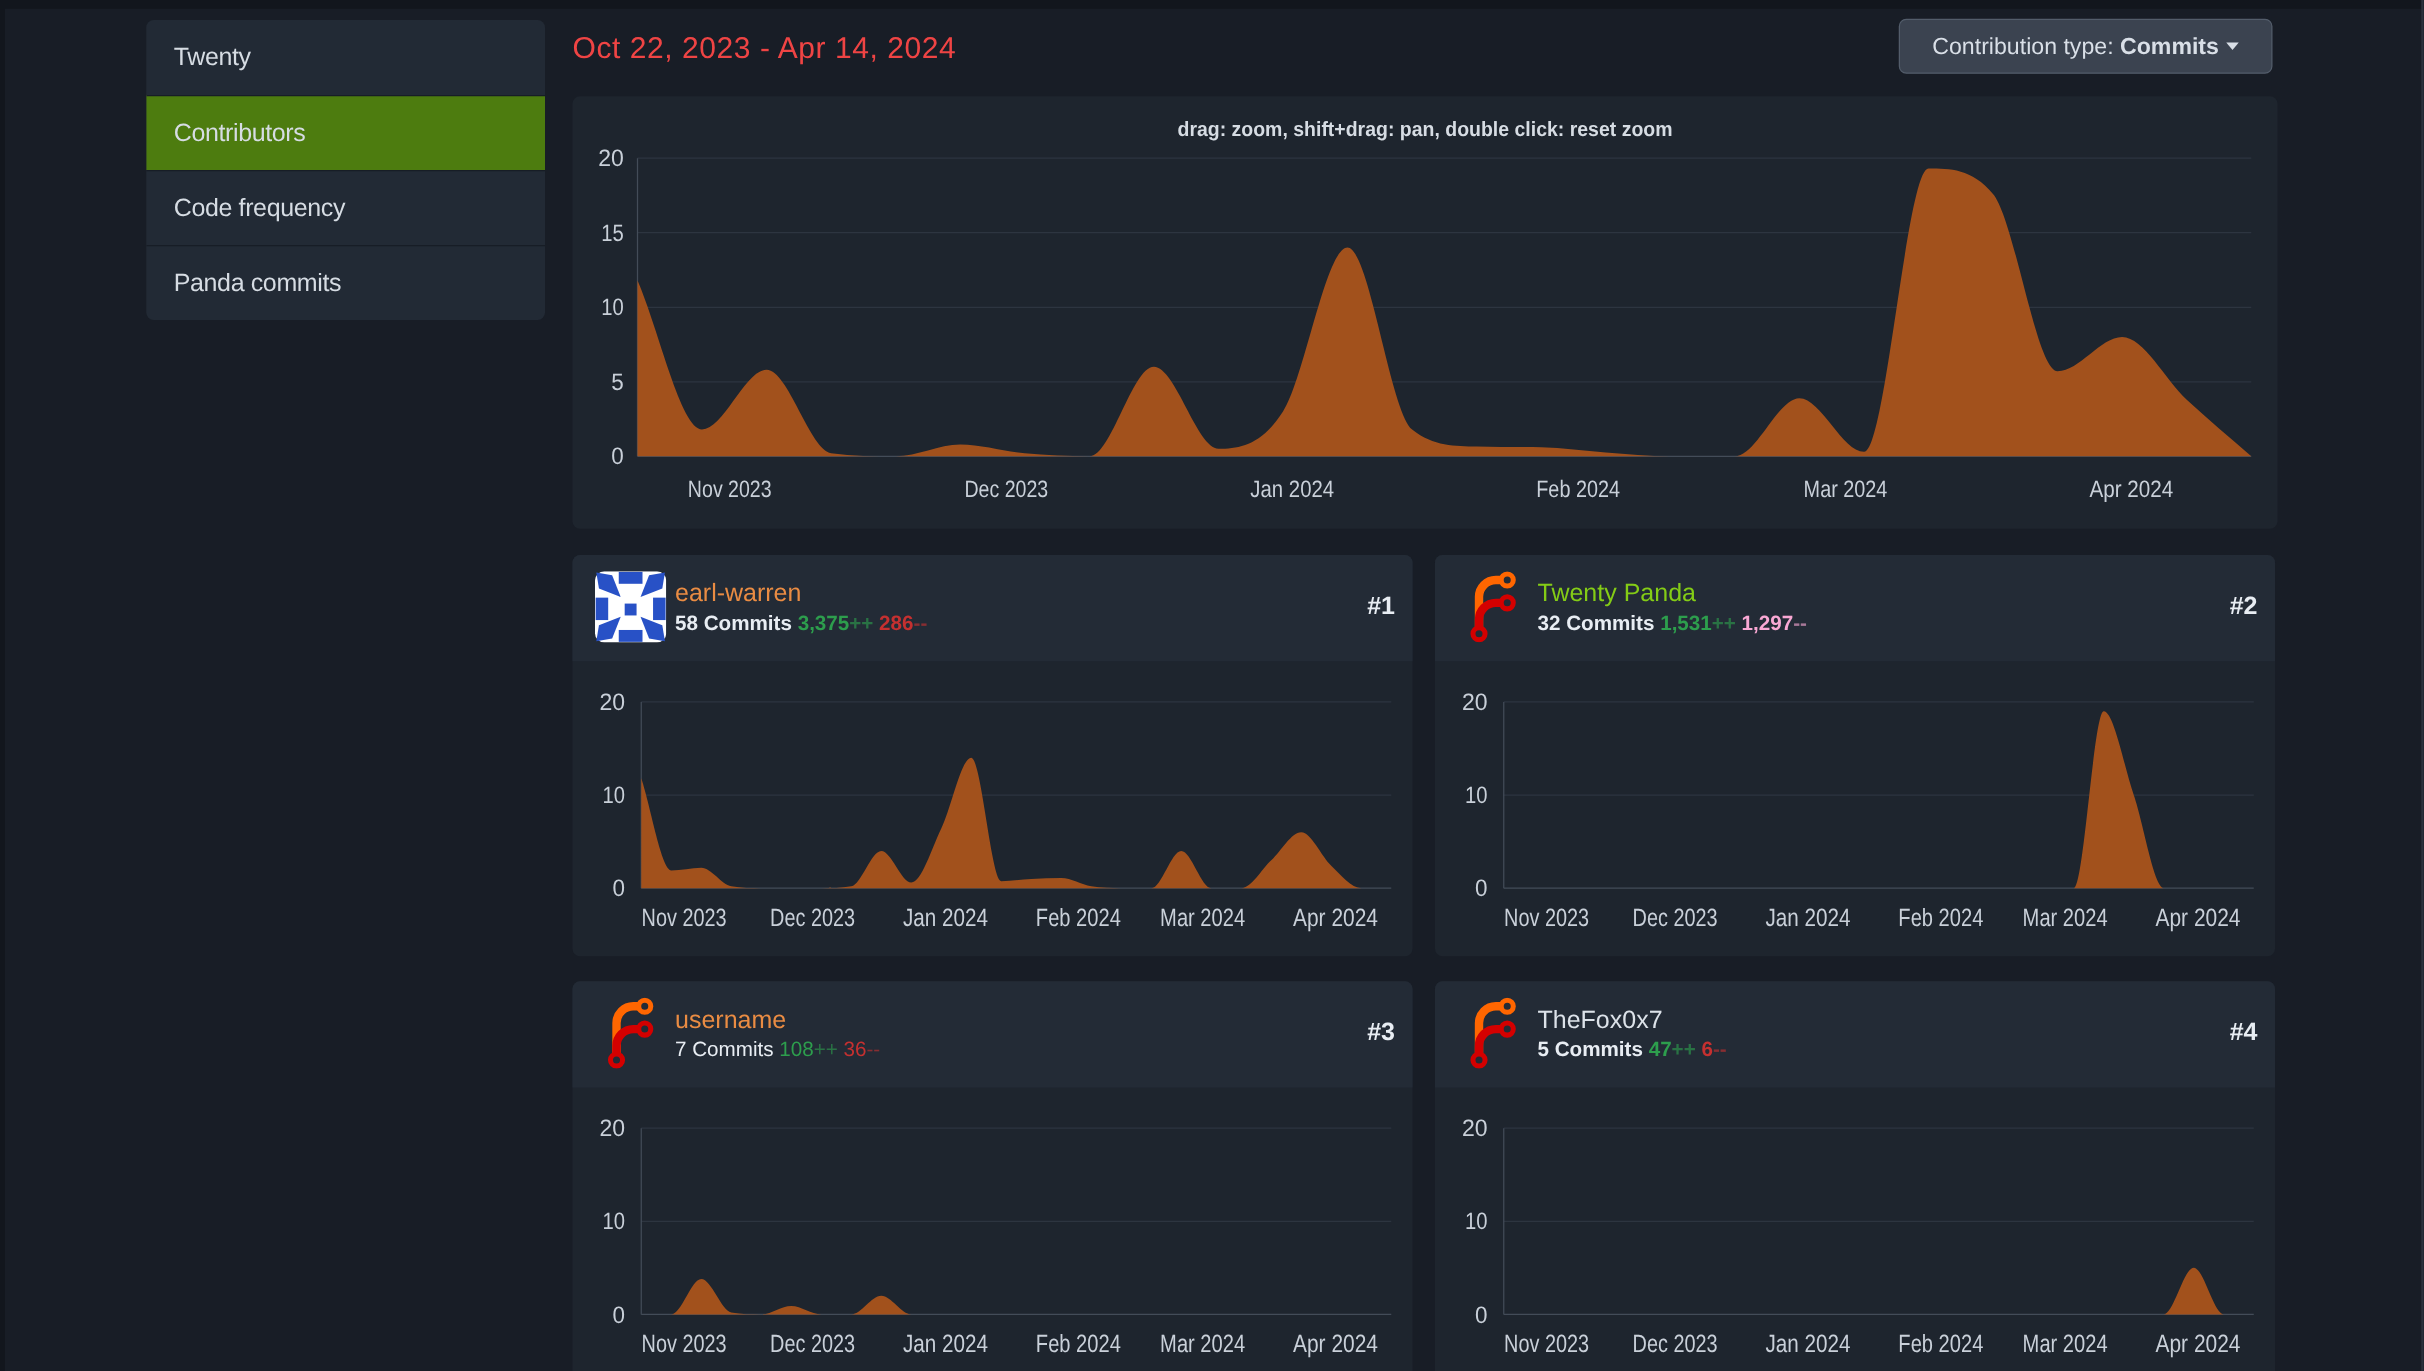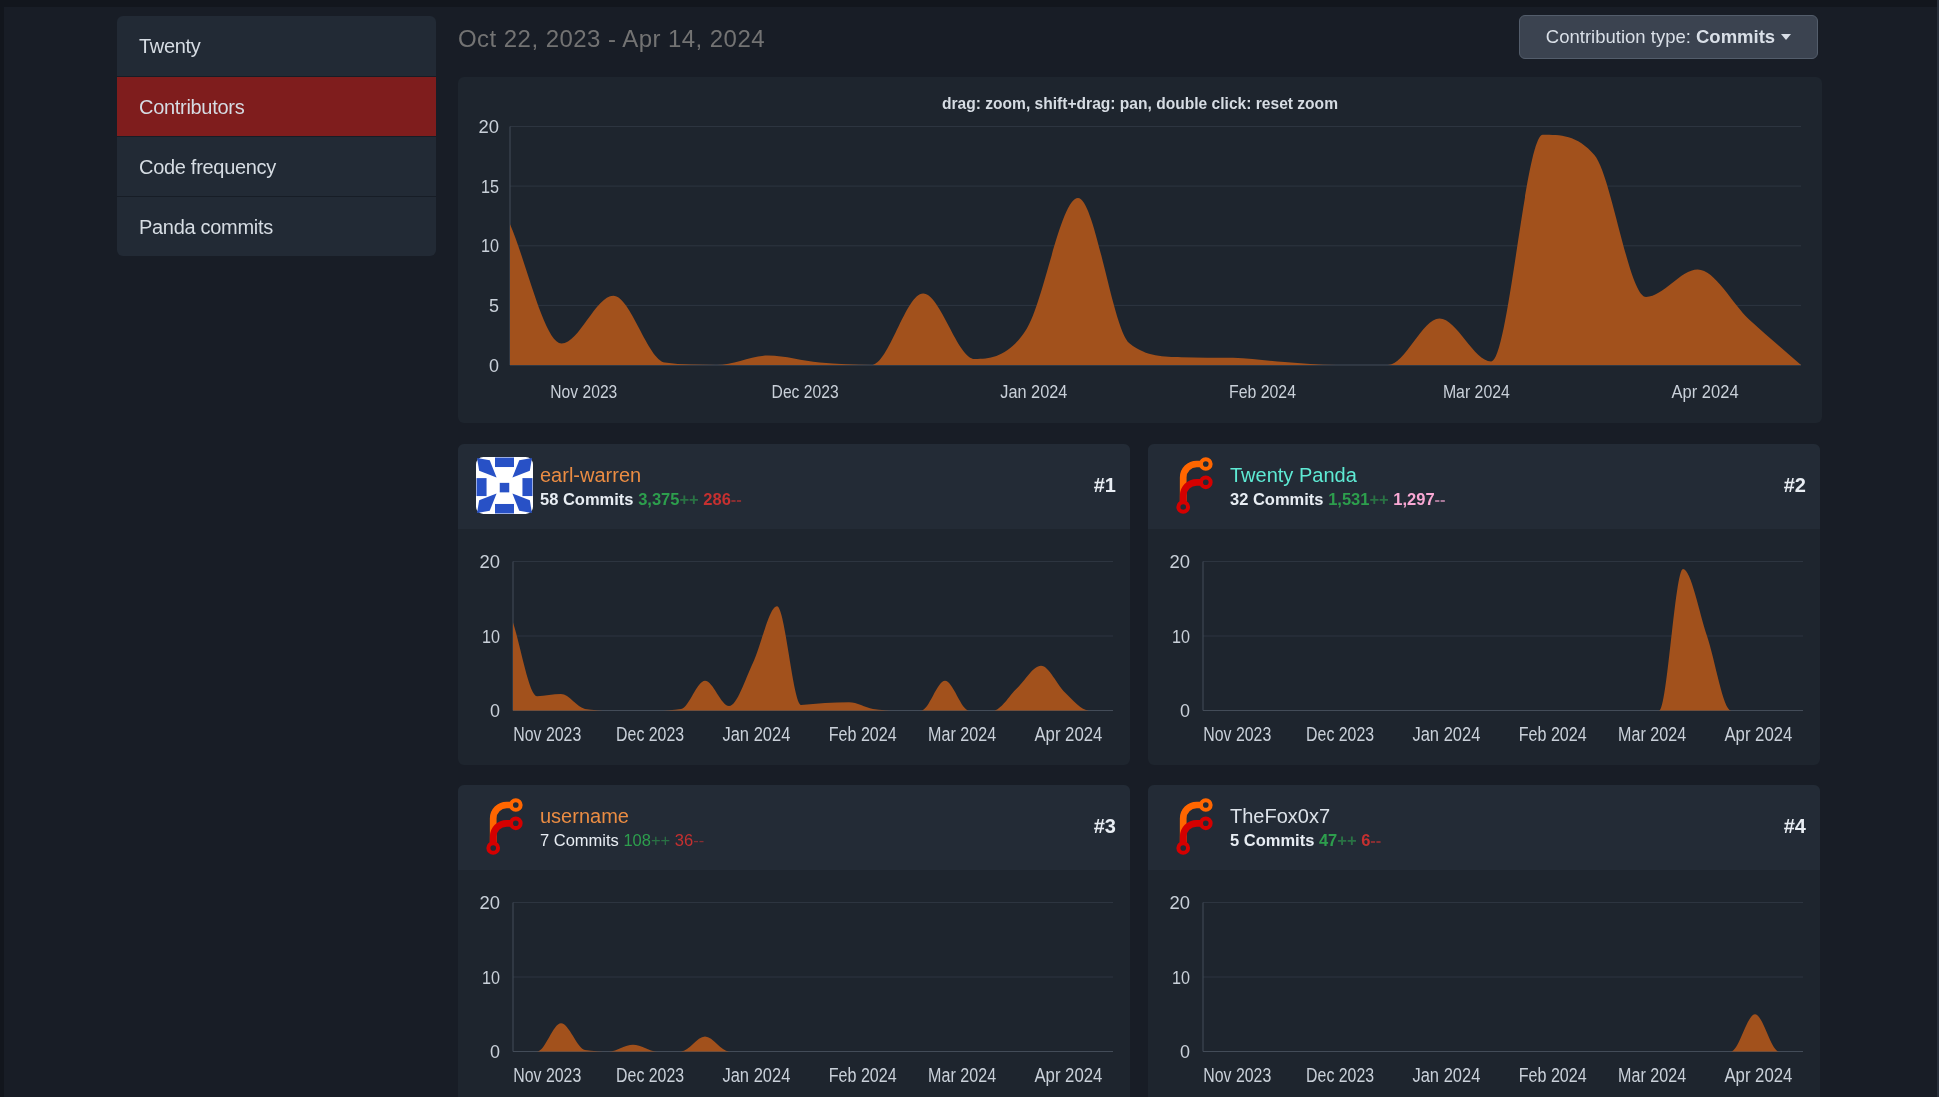--- a/index.html
+++ b/index.html
@@ -1,31 +1,31 @@
 <!DOCTYPE html>
 <html><head><meta charset="utf-8"><style>
 * { margin:0; padding:0; box-sizing:border-box; }
 html,body { width:1939px; height:1097px; overflow:hidden; }
 body { background:#181d26; font-family:"Liberation Sans",sans-serif; position:relative; }
 .card { position:absolute; background:#1e252e; border-radius:6px; }
 svg text { font-family:"Liberation Sans",sans-serif; }
 .menu { position:absolute; left:117px; top:16px; width:319px; background:#222a35; border-radius:6px; overflow:hidden; }
 .menu div { height:60px; line-height:60px; border-top:1px solid #171d26; padding-left:22px; font-size:20px; letter-spacing:-0.3px; color:#d6dce3; }
-.menu .on { background:#7f1d1d; }
+.menu .on { background:#4d7c0f; }
 </style></head><body>
 <div style="position:absolute;left:0;top:0;width:1939px;height:7px;background:#12161d"></div>
 <div style="position:absolute;left:0;top:0;width:4px;height:1097px;background:#12161d"></div>
 <div style="position:absolute;left:1937px;top:0;width:2px;height:1097px;background:#2a313c"></div>
 <div class="menu">
     <div style="border-top:none">Twenty</div>
     <div class="on">Contributors</div>
     <div>Code frequency</div>
     <div>Panda commits</div>
   </div>
-<div style="position:absolute;left:458px;top:25px;font-size:24px;letter-spacing:0.45px;color:#737373">Oct 22, 2023 - Apr 14, 2024</div>
+<div style="position:absolute;left:458px;top:25px;font-size:24px;letter-spacing:0.45px;color:#ef4444">Oct 22, 2023 - Apr 14, 2024</div>
 <div style="position:absolute;left:1519px;top:15px;width:299px;height:44px;background:#3b4350;
 border:1px solid #535d6b;border-radius:6px;color:#d9dfe7;font-size:18.5px;line-height:42px;text-align:center">
 Contribution type: <b>Commits</b><span style="display:inline-block;margin-left:6px;margin-top:-3px;width:0;height:0;border-left:5px solid transparent;border-right:5px solid transparent;border-top:6px solid #d9dfe7;vertical-align:middle"></span></div>
 <div class="card" style="left:458px;top:77px;width:1364px;height:346px">
     <svg width="1364" height="346" style="position:absolute;left:0;top:0">
       <line x1="52" y1="228.4" x2="1343" y2="228.4" stroke="#2d3540" stroke-width="1"></line>
       <line x1="52" y1="168.8" x2="1343" y2="168.8" stroke="#2d3540" stroke-width="1"></line>
       <line x1="52" y1="109.1" x2="1343" y2="109.1" stroke="#2d3540" stroke-width="1"></line>
       <line x1="52" y1="49.5" x2="1343" y2="49.5" stroke="#2d3540" stroke-width="1"></line>
       <line x1="52" y1="49.5" x2="52" y2="288" stroke="#434c58" stroke-width="1"></line>
@@ -83,21 +83,21 @@
     <div style="position:absolute;left:0;top:0;width:672px;height:85px;background:#232b36;border-radius:6px 6px 0 0"></div>
     <div style="position:absolute;left:17.5px;top:12.5px;width:57px;height:57px"><svg width="57" height="57" viewBox="0 0 212 212">
         <g transform="translate(6,6)" fill="none">
           <path d="M58 168 V70 a50 50 0 0 1 50 -50 h21" stroke="#ff6600" stroke-width="25"></path>
           <path d="M58 168 v-30 a50 50 0 0 1 50 -50 h21" stroke="#d40000" stroke-width="25"></path>
           <circle cx="142" cy="20" r="18" stroke="#ff6600" stroke-width="15"></circle>
           <circle cx="142" cy="88" r="18" stroke="#d40000" stroke-width="15"></circle>
           <circle cx="58" cy="180" r="18" stroke="#d40000" stroke-width="15"></circle>
         </g>
       </svg></div>
-    <div style="position:absolute;left:82px;top:20px;font-size:20px;color:#5eead4">Twenty Panda</div>
+    <div style="position:absolute;left:82px;top:20px;font-size:20px;color:#84cc16">Twenty Panda</div>
     <div style="position:absolute;left:82px;top:46px;font-size:16.5px;font-weight:bold;color:#e8edf3">32 Commits <span style="color:#2d9e4d">1,531<span style="opacity:.62">++</span></span> <span style="color:#f9a8d4">1,297<span style="opacity:.62">--</span></span></div>
     <div style="position:absolute;right:14px;top:30px;font-size:20px;font-weight:bold;color:#e8edf3">#2</div>
     <svg width="672" height="321" style="position:absolute;left:0;top:0">
       <line x1="55" y1="192.0" x2="655" y2="192.0" stroke="#2d3540" stroke-width="1"></line>
       <line x1="55" y1="117.5" x2="655" y2="117.5" stroke="#2d3540" stroke-width="1"></line>
       <line x1="55" y1="117.5" x2="55" y2="266.5" stroke="#434c58" stroke-width="1"></line>
       <line x1="55" y1="266.5" x2="655" y2="266.5" stroke="#434c58" stroke-width="1"></line>
       <path d="M55.0 266.5C63.0 266.5 71.0 266.5 79.0 266.5C87.0 266.5 95.0 266.5 103.0 266.5C111.0 266.5 119.0 266.5 127.0 266.5C135.0 266.5 143.0 266.5 151.0 266.5C159.0 266.5 167.0 266.5 175.0 266.5C183.0 266.5 191.0 266.5 199.0 266.5C207.0 266.5 215.0 266.5 223.0 266.5C231.0 266.5 239.0 266.5 247.0 266.5C255.0 266.5 263.0 266.5 271.0 266.5C279.0 266.5 287.0 266.5 295.0 266.5C303.0 266.5 311.0 266.5 319.0 266.5C327.0 266.5 335.0 266.5 343.0 266.5C351.0 266.5 359.0 266.5 367.0 266.5C375.0 266.5 383.0 266.5 391.0 266.5C399.0 266.5 407.0 266.5 415.0 266.5C423.0 266.5 431.0 266.5 439.0 266.5C447.0 266.5 455.0 266.5 463.0 266.5C471.0 266.5 479.0 266.5 487.0 266.5C495.0 266.5 503.0 266.5 511.0 266.5C519.0 266.5 527.0 124.9 535.0 124.9C543.0 124.9 551.0 168.4 559.0 192.0C567.0 215.6 575.0 266.5 583.0 266.5C591.0 266.5 599.0 266.5 607.0 266.5C615.0 266.5 623.0 266.5 631.0 266.5C639.0 266.5 647.0 266.5 655.0 266.5L655.0 266.5L55.0 266.5Z" fill="#a2511c"></path>
       <text x="42" y="273.0" text-anchor="end" font-size="19" textLength="10" lengthAdjust="spacingAndGlyphs" fill="#c9d0d9">0</text>
       <text x="42" y="198.5" text-anchor="end" font-size="19" textLength="18" lengthAdjust="spacingAndGlyphs" fill="#c9d0d9">10</text>

